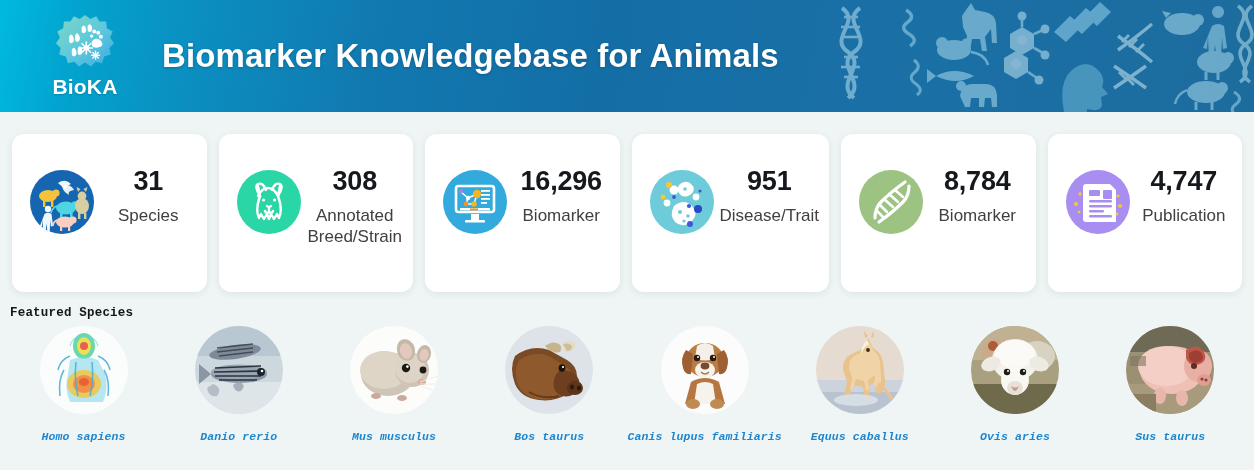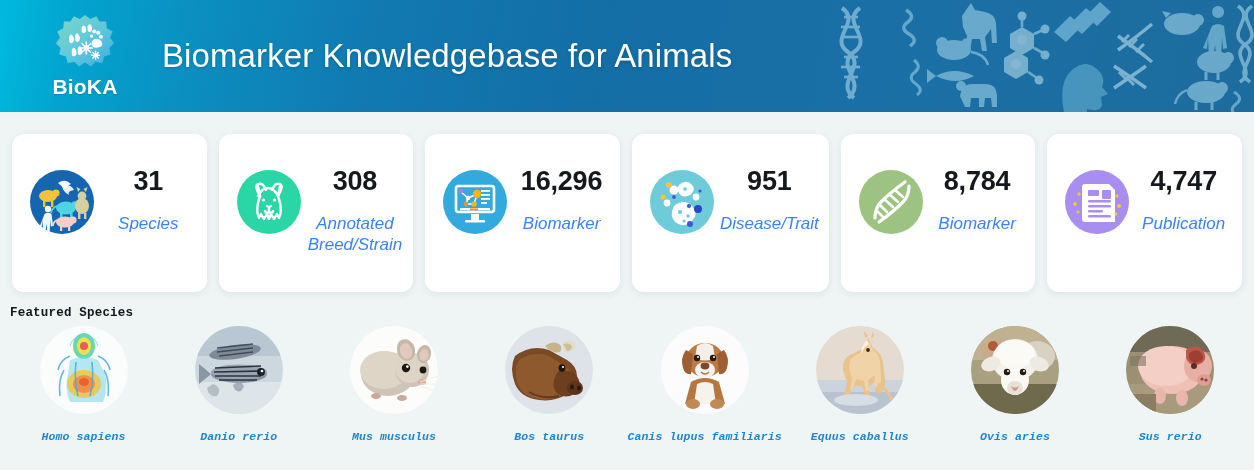--- a/index.html
+++ b/index.html
@@ -27,21 +27,21 @@
   }
   .logo-mark { width: 66px; height: 66px; display:block; }
   .logo-text {
     color: #ffffff; font-size: 21px; font-weight: bold; letter-spacing: .2px;
     margin-top: -4px; text-shadow: 0 1px 2px rgba(0,0,0,.18);
   }
 
   .site-title {
     color: #ffffff;
     font-size: 33px;
-    font-weight: normal;
+    font-weight: bold;
     letter-spacing: .1px;
     margin-left: 22px;
     text-shadow: 0 1px 3px rgba(0,0,0,.22);
     white-space: nowrap;
   }
 
   .header-art {
     position: absolute; top: 0; right: 0;
     width: 440px; height: 112px;
     z-index: 1; opacity: .95;
@@ -69,22 +69,22 @@
     flex: 1 1 auto;
     display: flex; flex-direction: column;
     align-items: center; justify-content: flex-start;
     padding-top: 2px;
   }
   .stat-value {
     font-size: 27px; font-weight: bold; color: #15181c;
     line-height: 1.18; letter-spacing: -.2px; white-space: nowrap;
   }
   .stat-label {
-    font-size: 17px; color: #3b82f6; line-height: 1.25;
-    text-align: center; margin-top: 15px; white-space: nowrap; font-style: italic;
+    font-size: 17px; color: #404040; line-height: 1.25;
+    text-align: center; margin-top: 7px; white-space: nowrap;
   }
   .stat-label.two-line { white-space: normal; }
 
   
   .featured {
     margin-top: 14px;
     padding: 0 6px;
     font-family: Liberation Mono, monospace;
   }
   .featured-title {
@@ -655,17 +655,17 @@
           <ellipse cx="78" cy="54" rx="7" ry="6" fill="#e09e92"></ellipse>
           <circle cx="76" cy="53" r="1.6" fill="#8a4238"></circle>
           <circle cx="80" cy="54" r="1.6" fill="#8a4238"></circle>
           <circle cx="68" cy="40" r="3" fill="#5a2e26"></circle>
           <ellipse cx="34" cy="70" rx="6" ry="8" fill="#e8b6ab"></ellipse>
           <ellipse cx="56" cy="72" rx="6" ry="8" fill="#e8b6ab"></ellipse>
           <rect x="0" y="68" width="30" height="20" fill="#8a7d62"></rect>
           <rect x="4" y="30" width="16" height="10" fill="#7e7560" opacity=".6"></rect>
         </svg>
       </div>
-      <div class="species-name">Sus rerio</div>
+      <div class="species-name">Sus taurus</div>
     </div>
 
   </div>
 </div>
 
 </body></html>

